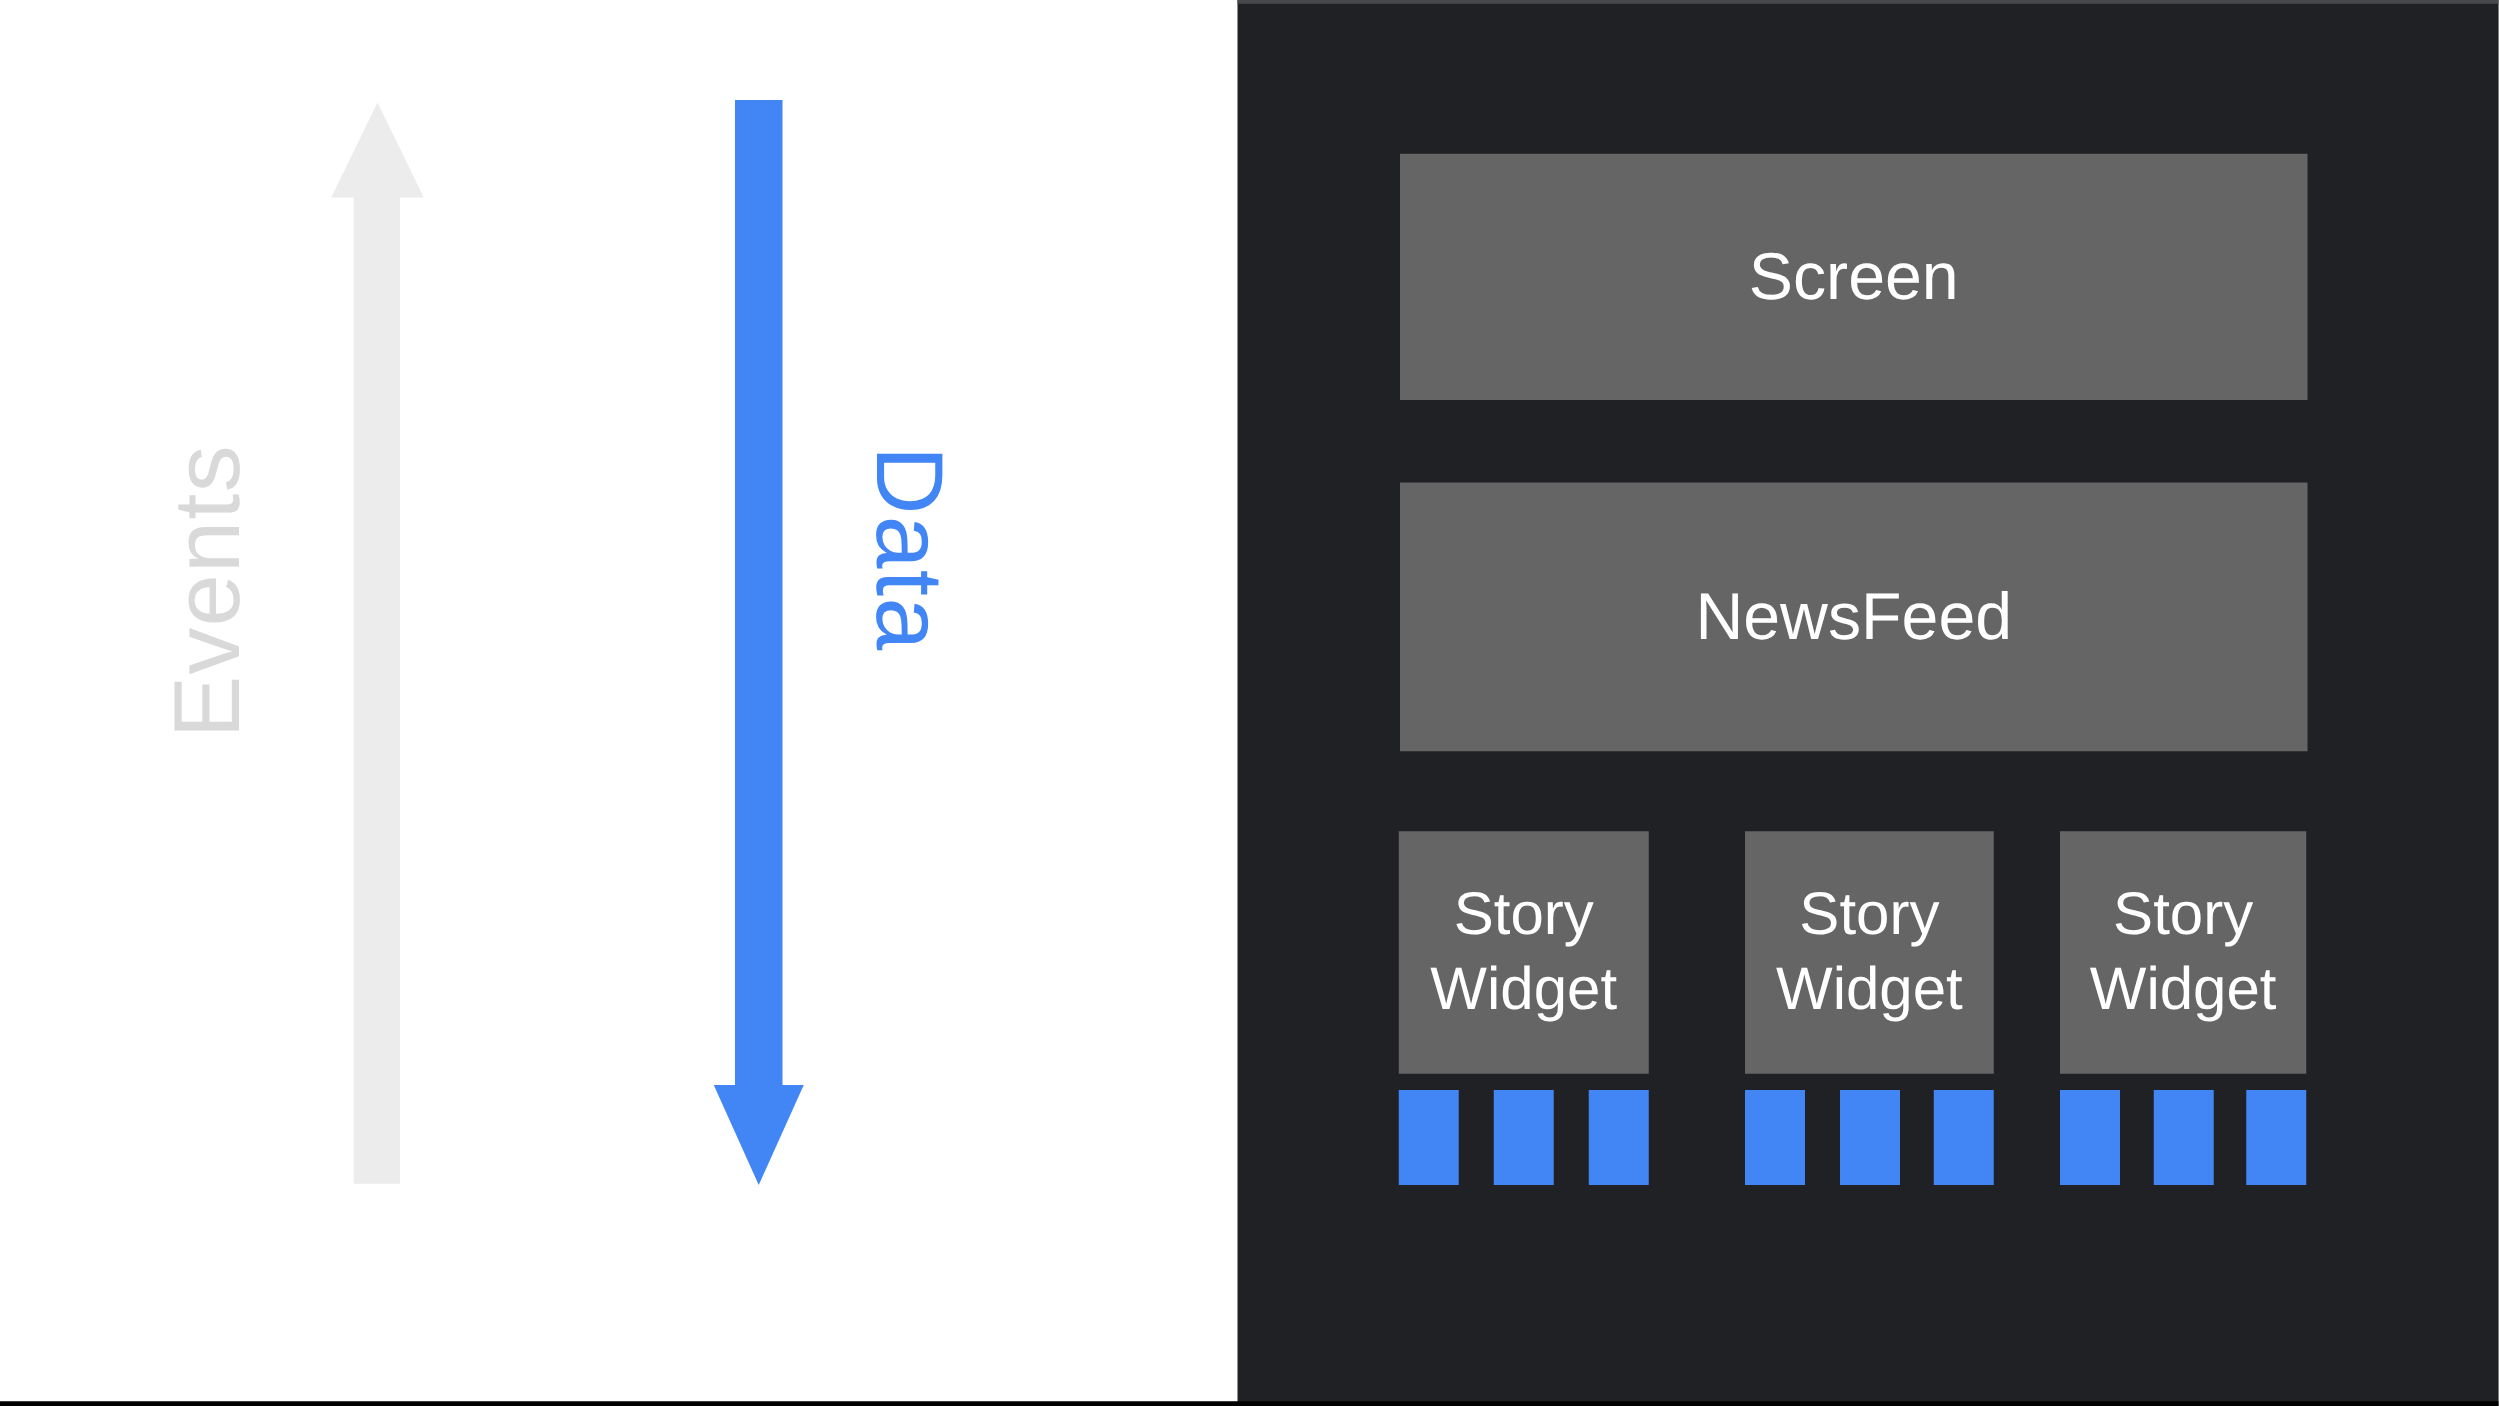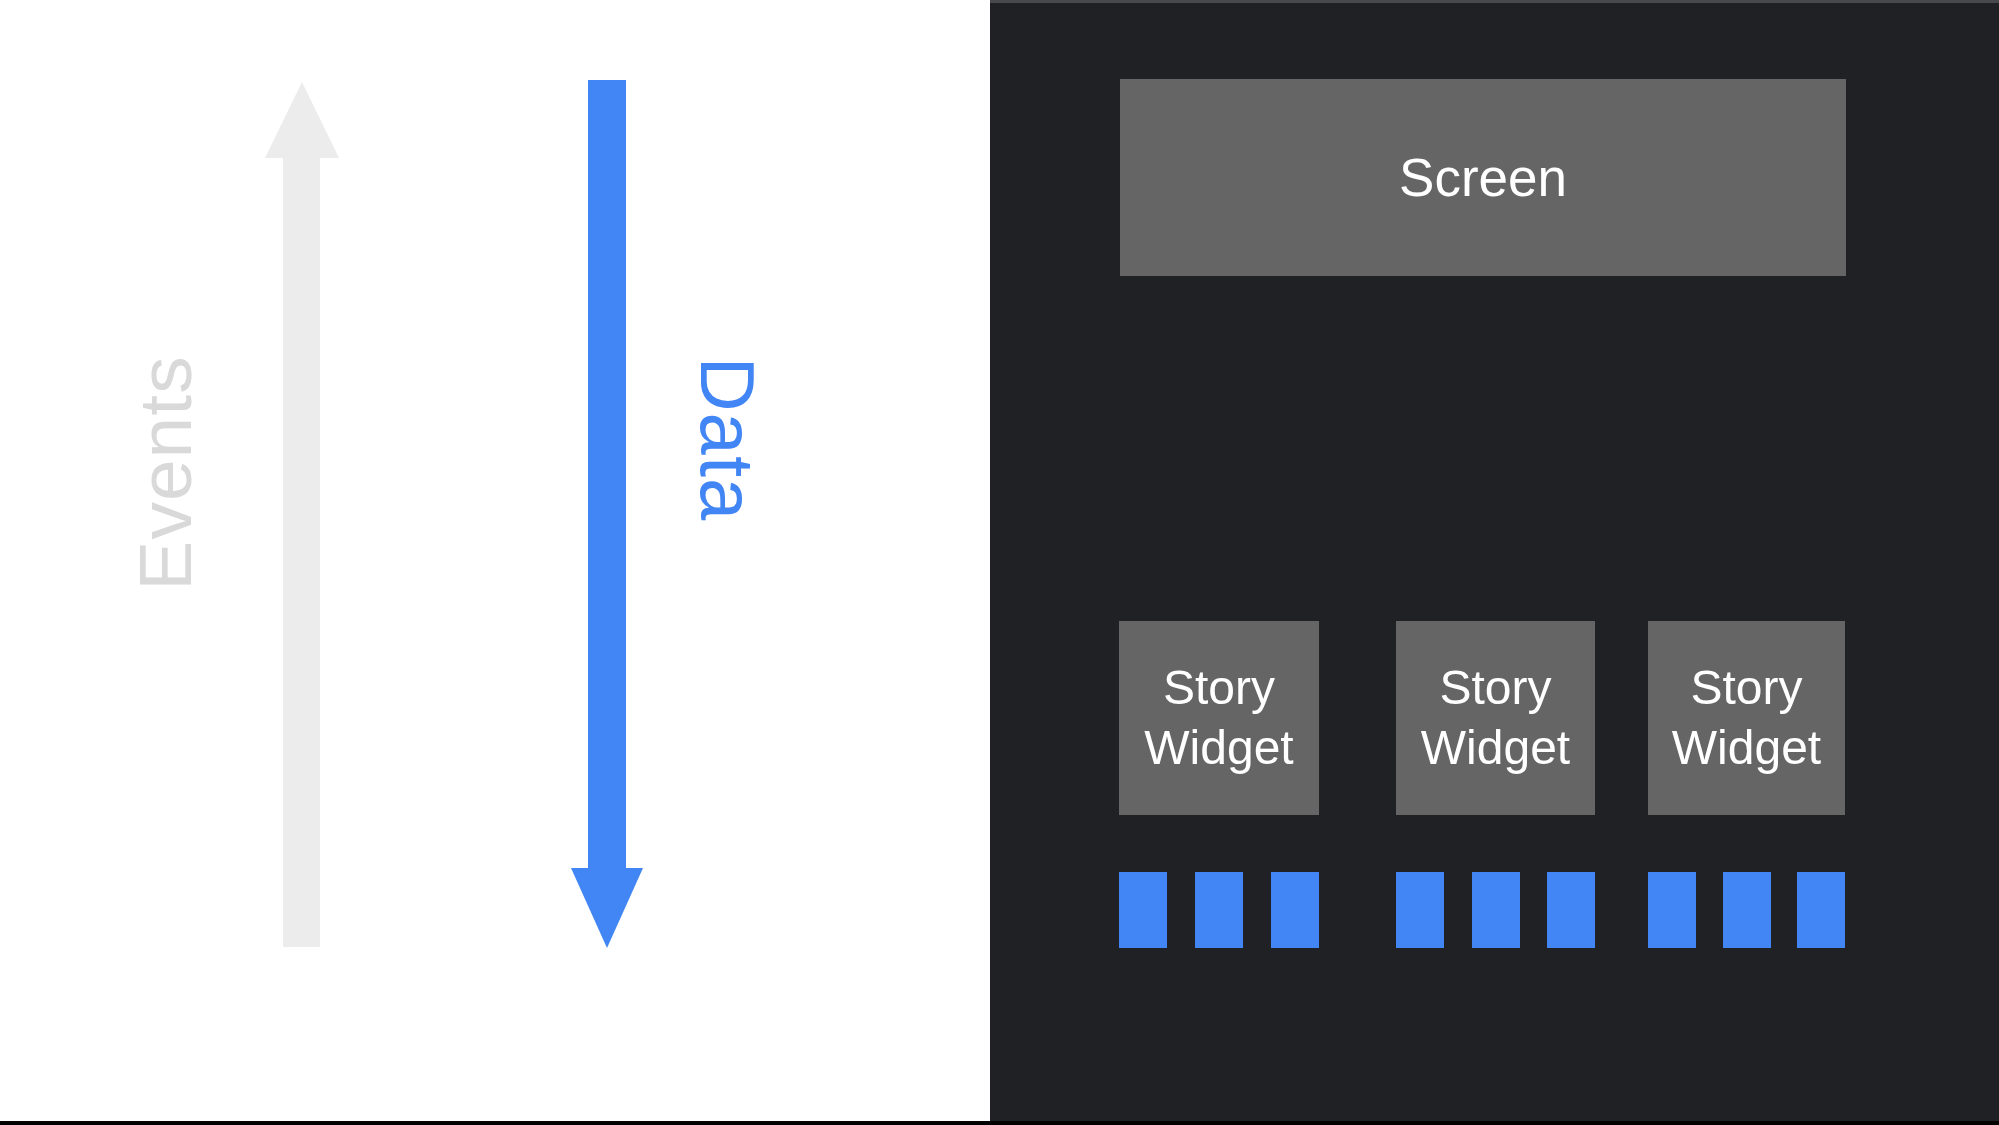--- a/index.html
+++ b/index.html
@@ -77,20 +77,21 @@
     background: var(--panel-top-edge, #47494c);
   }
 
   .node-box {
     position: absolute;
     background: var(--box-gray, #656565);
     color: var(--box-text, #ffffff);
     display: flex; align-items: center; justify-content: center;
     text-align: center;
     font-weight: 400;
+    margin-top: 44px;
   }
   .screen-box   { left: 1120px; top:  79px; width: 726px; height: 197px; font-size: 53px; }
   .newsfeed-box { left: 1120px; top: 342px; width: 726px; height: 215px; font-size: 53px; }
   .story-box    { top: 621px; height: 194px; font-size: 48px; line-height: 60px; }
   .story-box-1  { left: 1119px; width: 200px; }
   .story-box-2  { left: 1396px; width: 199px; }
   .story-box-3  { left: 1648px; width: 197px; }
   .story-box .wrap { width: 170px; }
 
   .squares-group {
@@ -132,20 +133,23 @@
     <span class="vertical-label data-label">Data</span>
   </div>
 
   <div class="device-panel"></div>
   <div class="device-panel-top-edge"></div>
 
   <div class="node-box screen-box">
     <span>Screen</span>
   </div>
 
+  <div class="node-box newsfeed-box">
+    <span>NewsFeed</span>
+  </div>
 
   <div class="node-box story-box story-box-1">
     <span class="wrap">Story Widget</span>
   </div>
   <div class="node-box story-box story-box-2">
     <span class="wrap">Story Widget</span>
   </div>
   <div class="node-box story-box story-box-3">
     <span class="wrap">Story Widget</span>
   </div>

